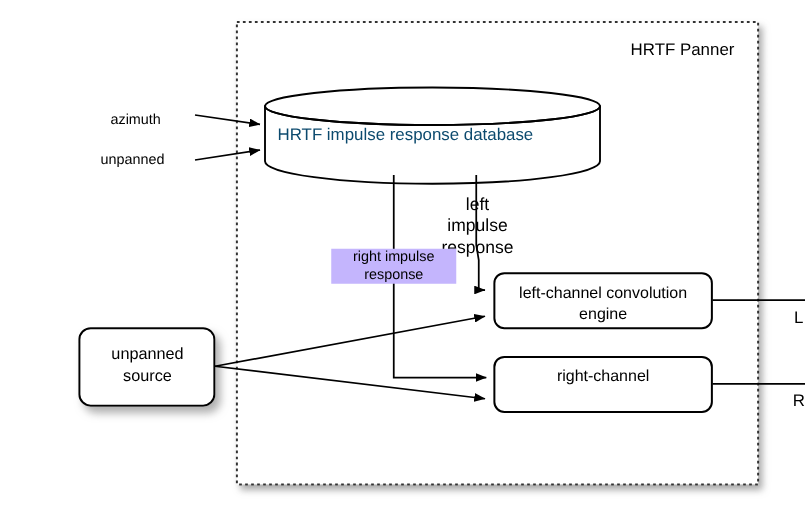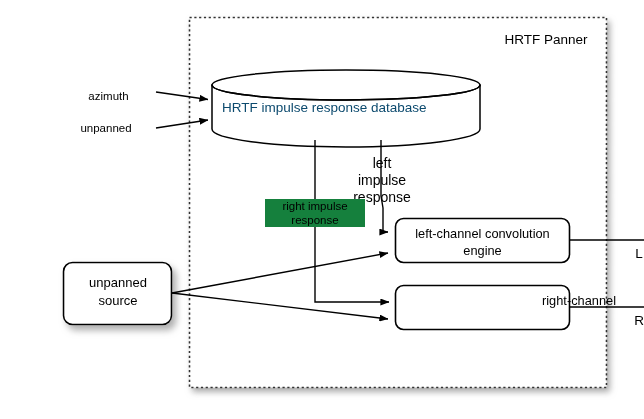--- a/index.html
+++ b/index.html
@@ -96,36 +96,36 @@
   <div class="lbl lbl-left" style="left:30px; top:90px; width:85px; font-size:11.5px;">azimuth</div>
 
   <div class="lbl lbl-left" style="left:25px; top:122px; width:90px; font-size:11.5px;">unpanned</div>
 
   <div style="position:absolute; left:310px; top:155px; width:72px; text-align:center; font-size:14px; line-height:1.22;">
     <div>left</div>
     <div>impulse</div>
     <div>response</div>
   </div>
 
-  <div style="position:absolute; left:229px; top:199px; width:100px; text-align:center; font-size:11.5px; line-height:1.22; background:#15803d;">
+  <div style="position:absolute; left:229px; top:199px; width:100px; text-align:center; font-size:11.5px; line-height:1.22; background:#c4b5fd;">
     <div>right impulse</div>
     <div>response</div>
   </div>
 
   <div style="position:absolute; left:361px; top:226px; width:171px; text-align:center; font-size:12.8px; line-height:1.3;">
     <div>left-channel convolution</div>
     <div>engine</div>
   </div>
 
   <div style="position:absolute; left:30px; top:274px; width:104px; text-align:center; font-size:13px; line-height:1.35;">
     <div>unpanned</div>
     <div>source</div>
   </div>
 
-  <div style="position:absolute; left:361px; top:293px; width:171px; text-align:right; font-size:12.8px; line-height:1.3;padding-left:48px;">
+  <div style="position:absolute; left:361px; top:293px; width:171px; text-align:center; font-size:12.8px; line-height:1.3;">
     <div>right-channel</div>
   </div>
 
   <div class="lbl" style="left:593px; top:246px; width:20px; font-size:13.5px;">L</div>
 
   <div class="lbl" style="left:593px; top:313px; width:20px; font-size:13.5px;">R</div>
 
 </div>
 
 </body></html>

